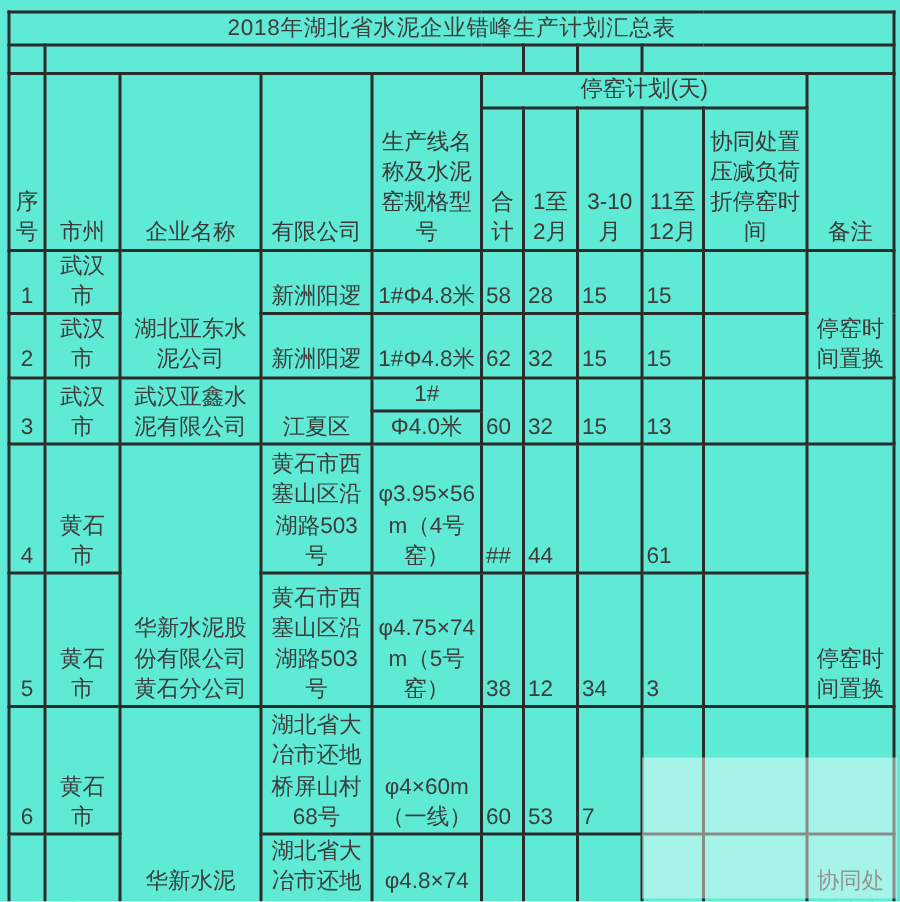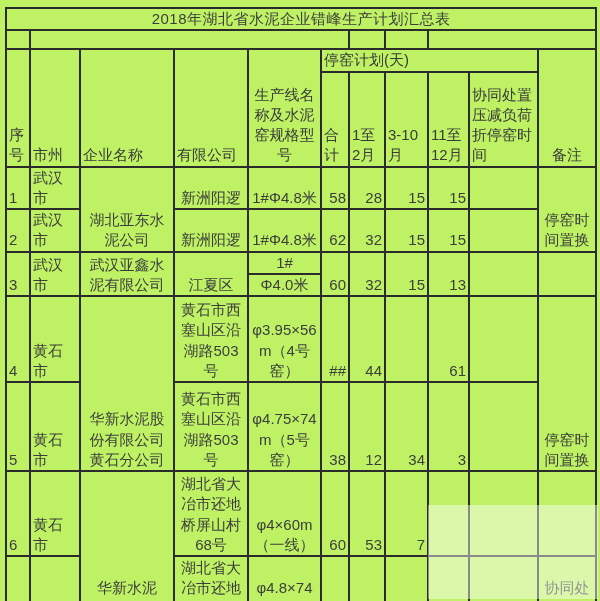--- a/index.html
+++ b/index.html
@@ -1,43 +1,43 @@
 <!DOCTYPE html>
 <html><head>
 <meta charset="utf-8">
 <style>
   html,body{margin:0;padding:0;background:#ffffff;}
   .page{
     position:relative;
     width:600px;height:601px;
-    background:#bef264;
+    background:#5eead4;
     font-family:"Liberation Sans","DejaVu Sans",sans-serif;
     color:#3d3d3d;
     overflow:hidden;
   }
   table.tbl{
     position:absolute;left:5px;top:7px;
     width:590px;
     border-collapse:collapse;
     table-layout:fixed;
   }
   table.tbl td{
     border:2px solid #2b2b2b;
     font-size:15px;
     line-height:1.35;
     vertical-align:bottom;
     padding:0 2px;
     word-break:break-word;
     overflow:hidden;
   }
-  .c{}
+  .c{text-align:center;}
   .l{text-align:center;padding:0 4px;}
   .vm{vertical-align:middle;}
   .vb{vertical-align:bottom;border-radius:10px;}
-  .num{text-align:right;font-size:16px;padding:0 1px 3px 1px;vertical-align:bottom;}
+  .num{text-align:left;font-size:16px;padding:0 1px 3px 1px;vertical-align:bottom;}
   .hdr{color:#3a3a3a;}
   .pb{padding-bottom:3px;}
   tr.title-row{height:20px;}
   .title-cell{text-align:center;font-size:15px;vertical-align:middle;letter-spacing:.5px;}
   tr.sp{height:19px;}
   tr.hA{height:20px;}
   tr.hB{height:95px;}
   tr.d1{height:23px;}
   tr.d2{height:23px;}
   tr.d3a{height:21px;}

